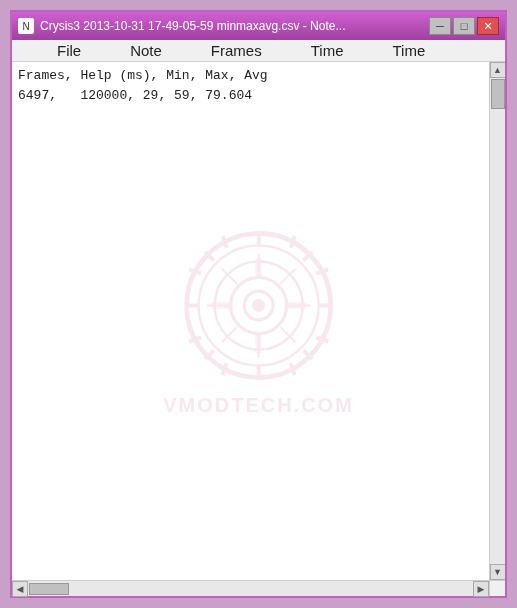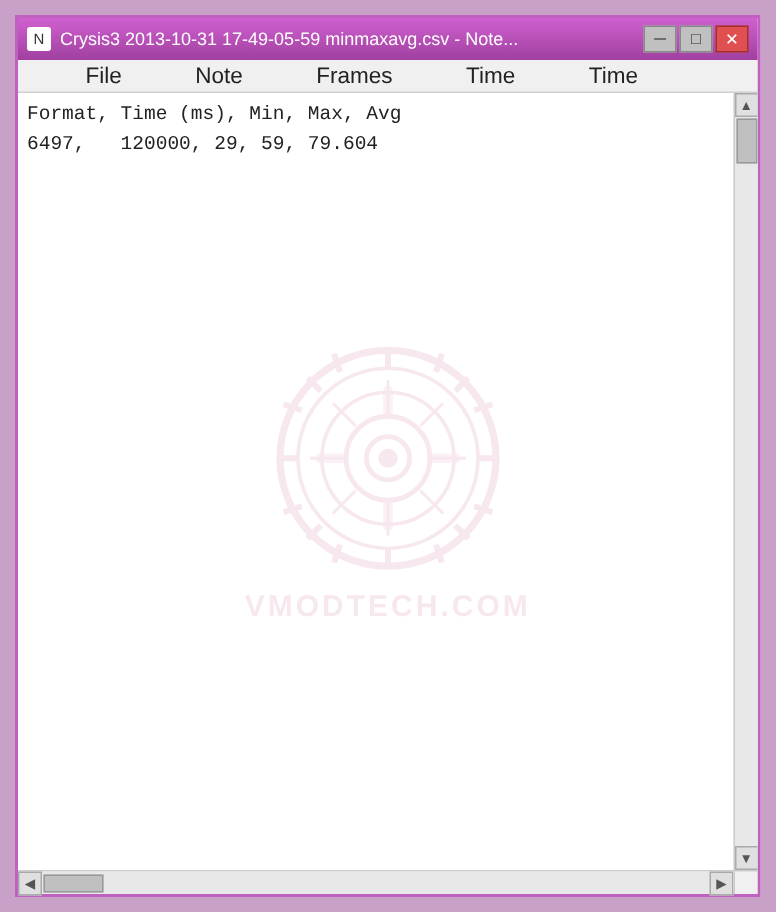--- a/index.html
+++ b/index.html
@@ -228,21 +228,21 @@
 
   <div class="menu-bar">
     <span class="menu-item">File</span>
     <span class="menu-item">Note</span>
     <span class="menu-item">Frames</span>
     <span class="menu-item">Time</span>
     <span class="menu-item">Time</span>
   </div>
 
   <div class="content-area">
-    <div class="text-content"><span>Format, Time (ms), Min, Max, Avg</span>
+    <div class="text-content"><span>Frames, Help (ms), Min, Max, Avg</span>
 <span>6497,   120000, 29, 59, 79.604</span></div>
 
     <div class="watermark">
       <svg class="watermark-logo" viewBox="0 0 200 200" xmlns="http://www.w3.org/2000/svg">
 
         <circle cx="100" cy="100" r="90" fill="none" stroke="#c04080" stroke-width="6"></circle>
         <circle cx="100" cy="100" r="75" fill="none" stroke="#c04080" stroke-width="3"></circle>
         <circle cx="100" cy="100" r="55" fill="none" stroke="#c04080" stroke-width="3"></circle>
         <circle cx="100" cy="100" r="35" fill="none" stroke="#c04080" stroke-width="4"></circle>
         <circle cx="100" cy="100" r="18" fill="none" stroke="#c04080" stroke-width="4"></circle>

